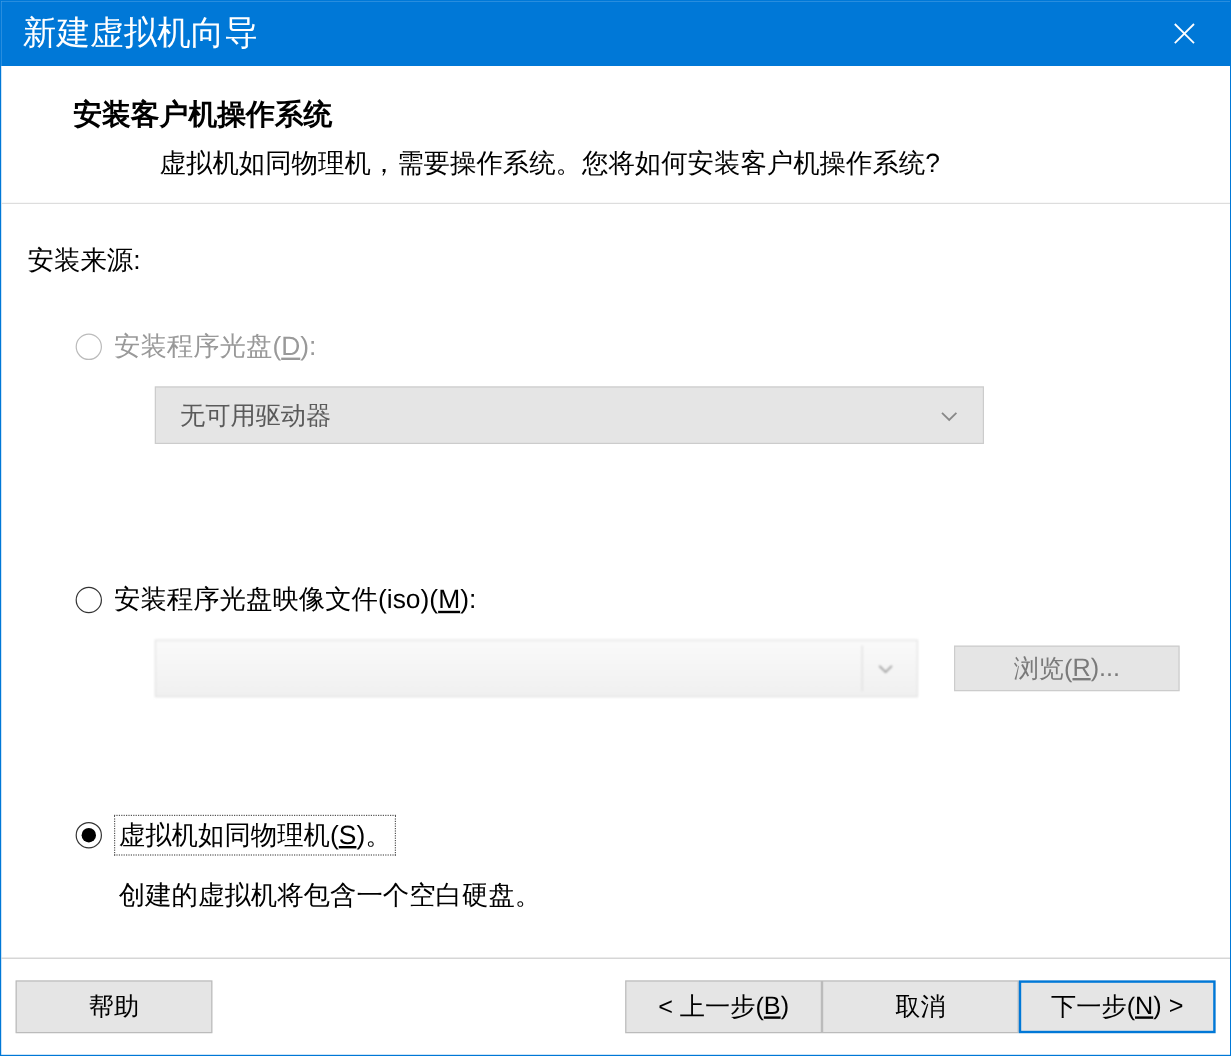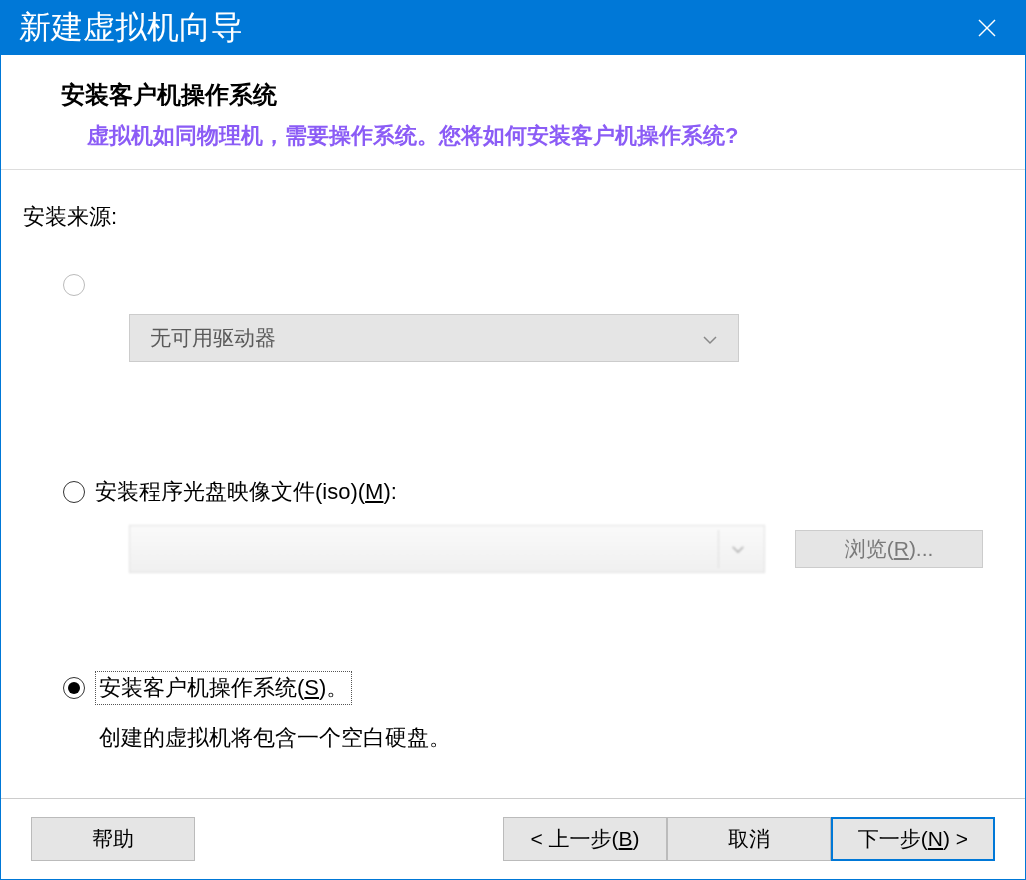--- a/index.html
+++ b/index.html
@@ -24,21 +24,21 @@
     .titlebar {
       background: #0078d7;
       color: #fff;
       height: 54px;
       display: flex;
       align-items: center;
       justify-content: space-between;
       padding: 0 18px;
     }
     .title-text {
-      font-size: 32px;
+      font-size: 28px;
       font-weight: normal;
     }
     .close-btn {
       width: 40px;
       height: 40px;
       display: flex;
       align-items: center;
       justify-content: center;
       cursor: pointer;
       font-size: 22px;
@@ -53,23 +53,22 @@
       border-bottom: 0;
     }
     .header-title {
       font-size: 24px;
       font-weight: bold;
       color: #000;
       margin-bottom: 10px;
     }
     .header-subtitle {
       font-size: 22px;
-      color: #8b5cf6;
-      margin-left: 26px;
-      font-weight: bold;
+      color: #000000;
+      margin-left: 72px;
     }
     .content {
       flex: 1;
       padding: 32px 42px 0 22px;
       border-top: 1px solid #ddd;
     }
     .section-label {
       font-size: 22px;
       color: #000;
       margin-bottom: 42px;
@@ -111,21 +110,21 @@
     }
     .radio-label.disabled {
       color: #999;
     }
     .radio.disabled {
       border-color: #bbb;
     }
     .dropdown {
       margin-left: 66px;
       margin-top: 12px;
-      width: 610px;
+      width: 691px;
       height: 48px;
       background: #e5e5e5;
       border: 1px solid #ccc;
       display: flex;
       align-items: center;
       justify-content: space-between;
       padding: 0 20px;
       color: #5a5a5a;
       font-size: 21px;
     }
@@ -182,21 +181,21 @@
       margin-top: 98px;
     }
     .hint-text {
       font-size: 22px;
       color: #000;
       margin-left: 36px;
       margin-top: 18px;
     }
     .footer {
       border-top: 1px solid #ccc;
-      padding: 18px 30px;
+      padding: 18px 12px;
       display: flex;
       align-items: center;
       justify-content: space-between;
     }
     .footer-left {
       display: flex;
     }
     .footer-right {
       display: flex;
     }
@@ -239,20 +238,23 @@
     <div class="header-subtitle">虚拟机如同物理机，需要操作系统。您将如何安装客户机操作系统?</div>
   </div>
 
   <div class="content">
     <div class="section-label">安装来源:</div>
 
     <div class="radio-group">
 
       <div class="radio-row">
         <span class="radio disabled"></span>
+        <span class="radio-label disabled">
+          <span>安装程序光盘(</span><span class="underline-accel">D</span><span>):</span>
+        </span>
       </div>
       <div class="dropdown">
         <span>无可用驱动器</span>
         <span class="dropdown-chevron">
           <svg viewBox="0 0 16 10" fill="none" stroke="#888" stroke-width="1.5">
             <polyline points="2,2 8,8 14,2"></polyline>
           </svg>
         </span>
       </div>
 
@@ -273,21 +275,21 @@
         <div class="browse-btn">
           <span>浏览(</span>
             <span class="underline-accel">R</span>
             <span>)...</span>
         </div>
       </div>
 
       <div class="radio-row later-section">
         <span class="radio selected"></span>
         <span class="radio-label focused">
-          <span>安装客户机操作系统(</span><span class="underline-accel">S</span><span>)。</span>
+          <span>虚拟机如同物理机(</span><span class="underline-accel">S</span><span>)。</span>
         </span>
       </div>
       <div class="hint-text">创建的虚拟机将包含一个空白硬盘。</div>
 
     </div>
   </div>
 
   <div class="footer">
     <div class="footer-left">
       <div class="btn">

